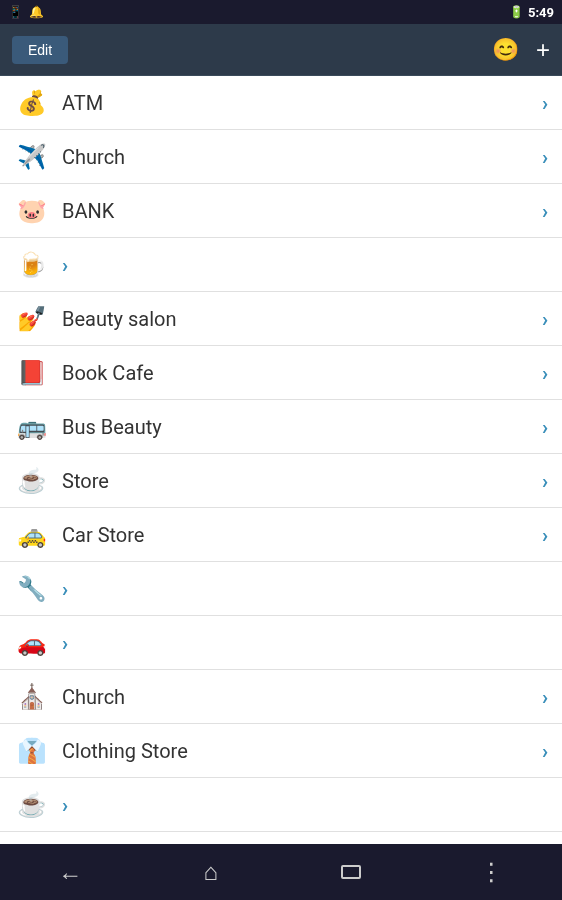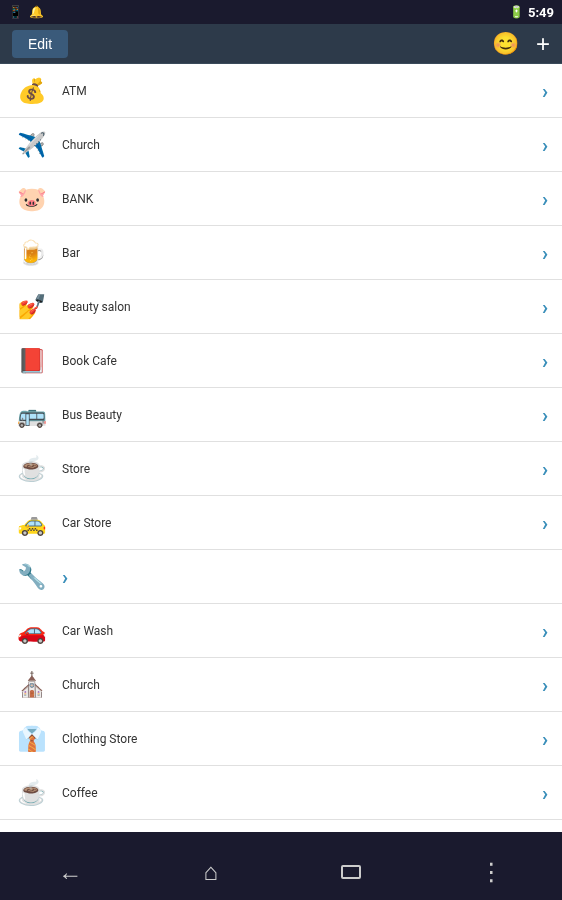--- a/index.html
+++ b/index.html
@@ -30,21 +30,21 @@
       display: flex;
       align-items: center;
       gap: 4px;
       color: white;
       font-size: 13px;
       font-weight: bold;
     }
 
     
     .action-bar {
-      height: 40px;
+      height: 52px;
       background: #2d3a4a;
       display: flex;
       align-items: center;
       justify-content: space-between;
       padding: 0 12px;
       border-bottom: 1px solid #3a4a5a;
     }
     .edit-button {
       background: #3a5a7a;
       color: white;
@@ -102,21 +102,21 @@
       height: 36px;
       display: flex;
       align-items: center;
       justify-content: center;
       font-size: 24px;
       margin-right: 12px;
       flex-shrink: 0;
     }
     .item-label {
       flex: 1;
-      font-size: 12px;
+      font-size: 20px;
       color: #333;
     }
     .item-chevron {
       color: #3a8fba;
       font-size: 20px;
       font-weight: bold;
     }
 
     
     .bottom-nav {
@@ -178,21 +178,20 @@
       <span class="item-label">Church</span>
       <span class="item-chevron">›</span>
     </div>
     <div class="list-item">
       <span class="item-icon">🐷</span>
       <span class="item-label">BANK</span>
       <span class="item-chevron">›</span>
     </div>
     <div class="list-item">
       <span class="item-icon">🍺</span>
-      <span class="item-label">Bar</span>
       <span class="item-chevron">›</span>
     </div>
     <div class="list-item">
       <span class="item-icon">💅</span>
       <span class="item-label">Beauty salon</span>
       <span class="item-chevron">›</span>
     </div>
     <div class="list-item">
       <span class="item-icon">📕</span>
       <span class="item-label">Book Cafe</span>
@@ -212,36 +211,34 @@
       <span class="item-icon">🚕</span>
       <span class="item-label">Car Store</span>
       <span class="item-chevron">›</span>
     </div>
     <div class="list-item">
       <span class="item-icon">🔧</span>
       <span class="item-chevron">›</span>
     </div>
     <div class="list-item">
       <span class="item-icon">🚗</span>
-      <span class="item-label">Car Wash</span>
       <span class="item-chevron">›</span>
     </div>
     <div class="list-item">
       <span class="item-icon">⛪</span>
       <span class="item-label">Church</span>
       <span class="item-chevron">›</span>
     </div>
     <div class="list-item">
       <span class="item-icon">👔</span>
       <span class="item-label">Clothing Store</span>
       <span class="item-chevron">›</span>
     </div>
     <div class="list-item">
       <span class="item-icon">☕</span>
-      <span class="item-label">Coffee</span>
       <span class="item-chevron">›</span>
     </div>
     <div class="list-item">
       <span class="item-icon">🦷</span>
     </div>
   </div>
 
 <div class="bottom-nav">
   <button class="nav-btn">
     <span style="font-size:24px; color:#ccc;">←</span>

